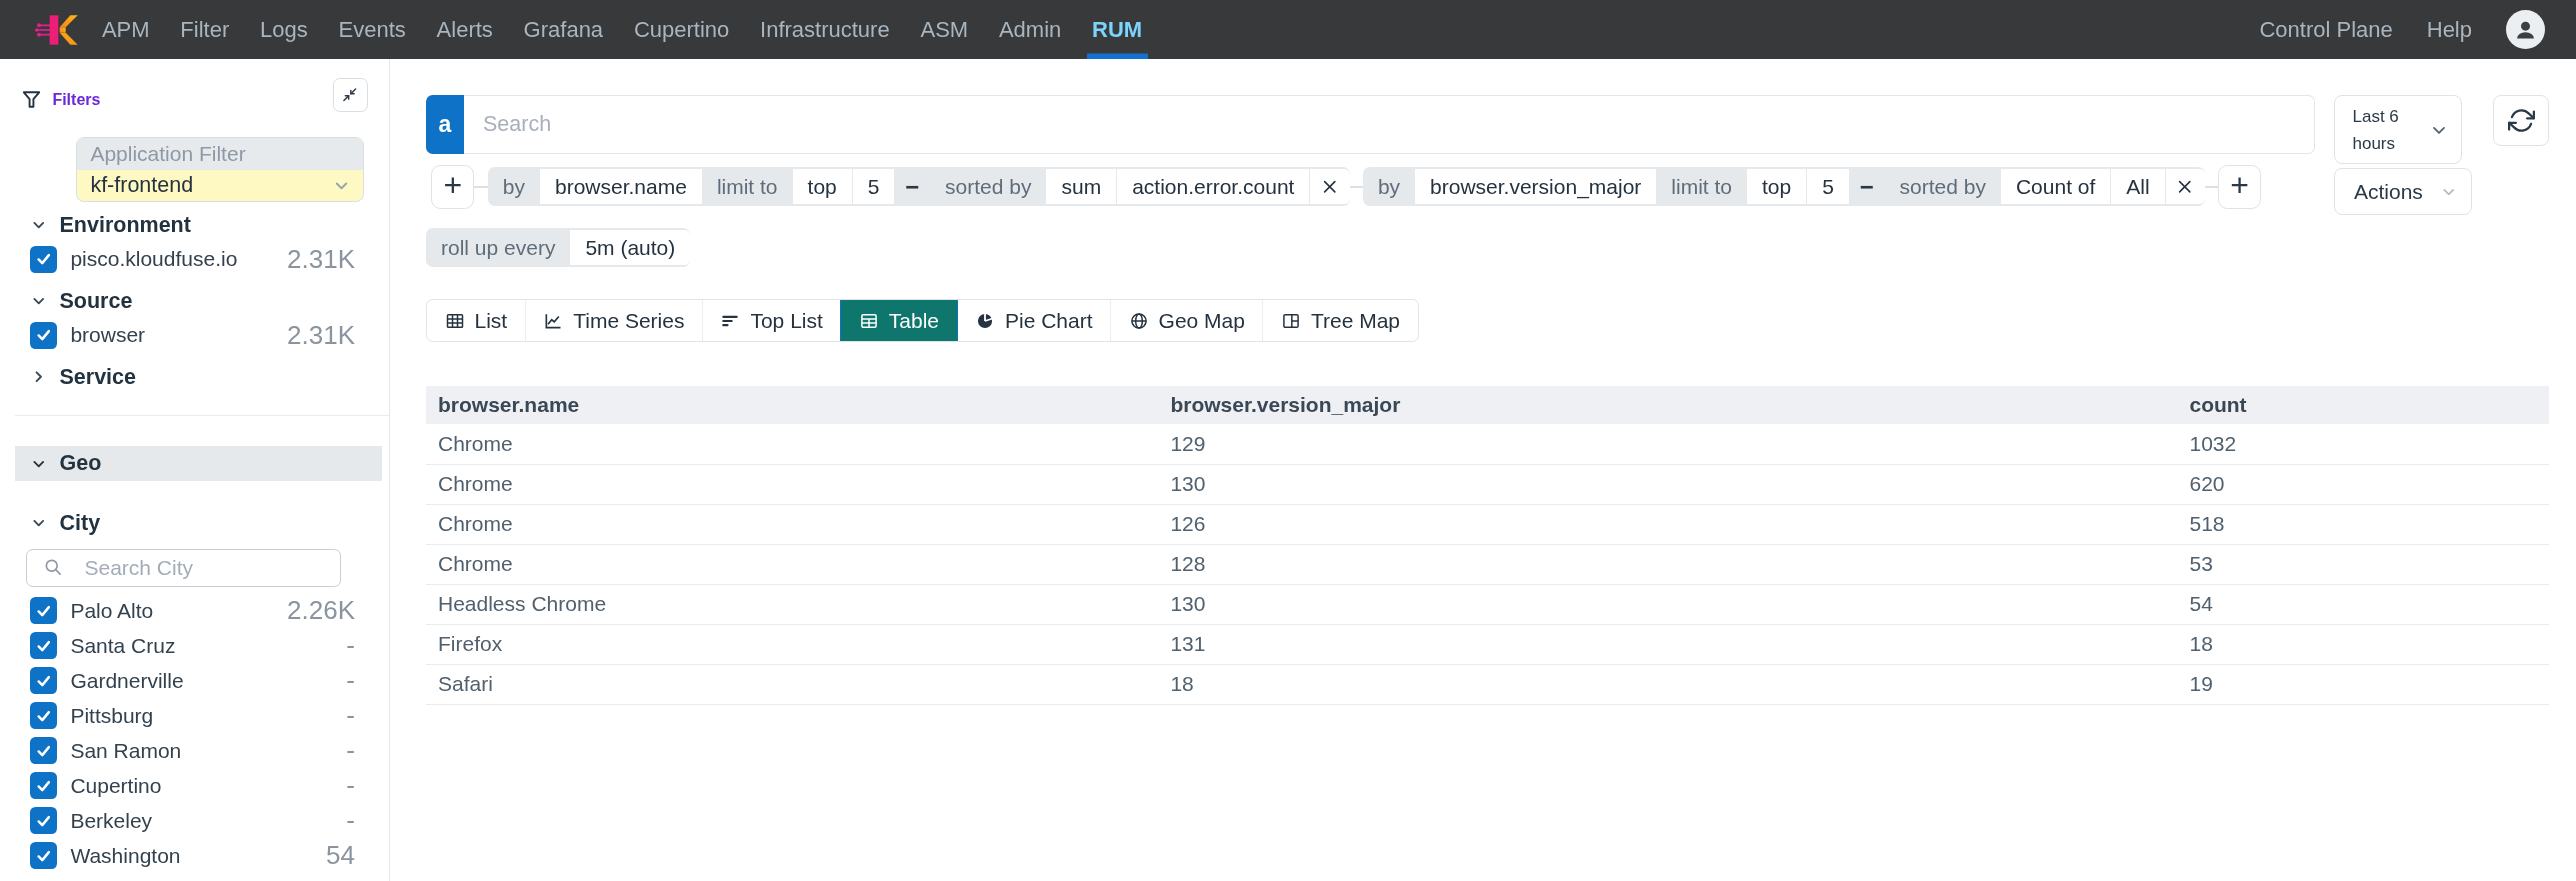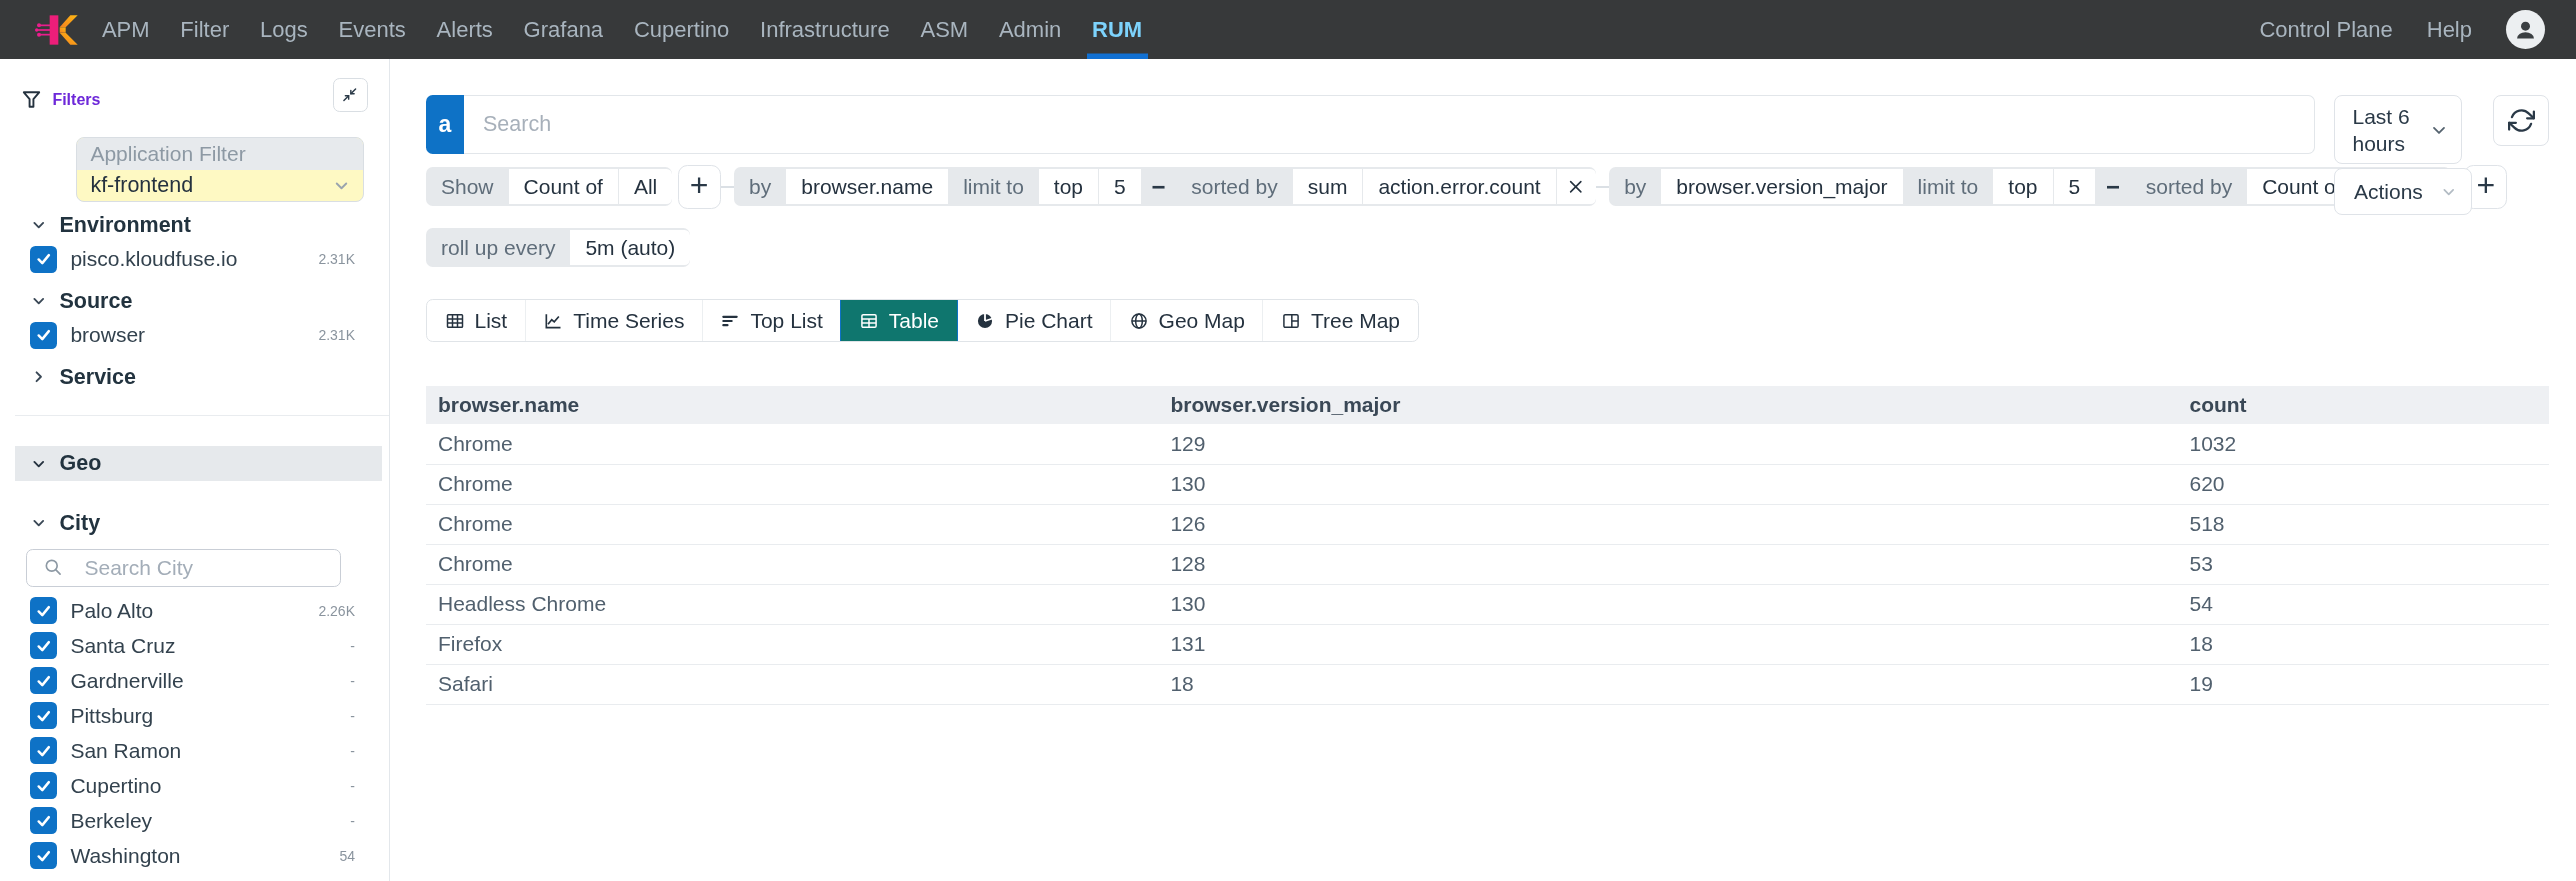--- a/index.html
+++ b/index.html
@@ -66,21 +66,21 @@
   .sb-section:first-of-type { margin-top: 24px; }
   .sb-section .chev { color: #3a4856; }
   .sb-section-label { font-size: 21.5px; font-weight: bold; color: #22333f; }
 
   .sb-item { margin-left: 30px; width: 325px; height: 38px; display: flex; align-items: center; gap: 13.4px; }
   .checkbox {
     width: 27px; height: 27px; border-radius: 5.4px; background: #0e72c6; flex: 0 0 27px;
     display: flex; align-items: center; justify-content: center; cursor: pointer;
   }
   .sb-item-label { font-size: 21px; color: #33424e; flex: 1; white-space: nowrap; overflow: hidden; }
-  .sb-item-count { font-size: 14px; color: #8a949e; }
+  .sb-item-count { font-size: 26px; color: #8a949e; }
 
   .sb-divider { margin: 23px 0 0 15px; width: 375px; border-top: 1.3px solid #e9ecef; }
   .geo-bar {
     margin: 30px 0 0 15px; width: 367px; height: 35px; background: #e6e9ec;
     display: flex; align-items: center; gap: 12px; padding-left: 15px; cursor: pointer;
   }
   .geo-bar .sb-section-label { font-weight: bold; }
   .city-header { margin-top: 27px; }
   .city-search {
     position: relative; margin: 10.8px 0 0 25.5px; width: 315px; height: 38px;
@@ -112,21 +112,21 @@
   }
   .search-input::placeholder { color: #a7b0ba; }
 
   .right-rail { flex: 0 0 215px; display: flex; flex-direction: column; }
   .rail-top { display: flex; gap: 31px; align-items: flex-start; }
   .time-select {
     width: 128px; min-height: 62px; border: 1.3px solid #dfe3e8; border-radius: 8px;
     display: flex; align-items: center; justify-content: space-between;
     padding: 6.7px 12px 6.7px 17.5px; cursor: pointer; background: #fff;
   }
-  .time-select .ts-text { width: 75px; font-size: 21px; line-height: 27px; color: #2a3947; }
+  .time-select .ts-text { width: 75px; font-size: 17px; line-height: 27px; color: #2a3947; }
   .time-select .chev { color: #55636f; }
   .refresh-btn {
     width: 56px; height: 51px; border: 1.3px solid #dfe3e8; border-radius: 8px; background: #fff;
     display: flex; align-items: center; justify-content: center; cursor: pointer; color: #2a3947;
   }
   .actions-select {
     margin-top: 4px; width: 138px; height: 47px; border: 1.3px solid #dfe3e8; border-radius: 8px;
     display: flex; align-items: center; justify-content: space-between; padding: 0 13.4px 0 19px;
     cursor: pointer; background: #fff;
   }
@@ -421,25 +421,20 @@
 
   <div class="main">
     <div class="top-row">
       <div class="left-col">
         <div class="search-bar">
           <div class="search-badge">a</div>
           <input class="search-input" placeholder="Search" style="">
         </div>
 
         <div class="query-row">
-          <div class="chip-group">
-            <div class="chip gray">Show</div>
-            <div class="chip white">Count of</div>
-            <div class="chip white">All</div>
-          </div>
           <div class="gap8"></div>
           <div class="plus-btn">+</div>
           <div class="connector"></div>
 
           <div class="chip-group">
             <div class="chip gray">by</div>
             <div class="chip white">browser.name</div>
             <div class="chip gray">limit to</div>
             <div class="chip white">top</div>
             <div class="chip white">5</div>

